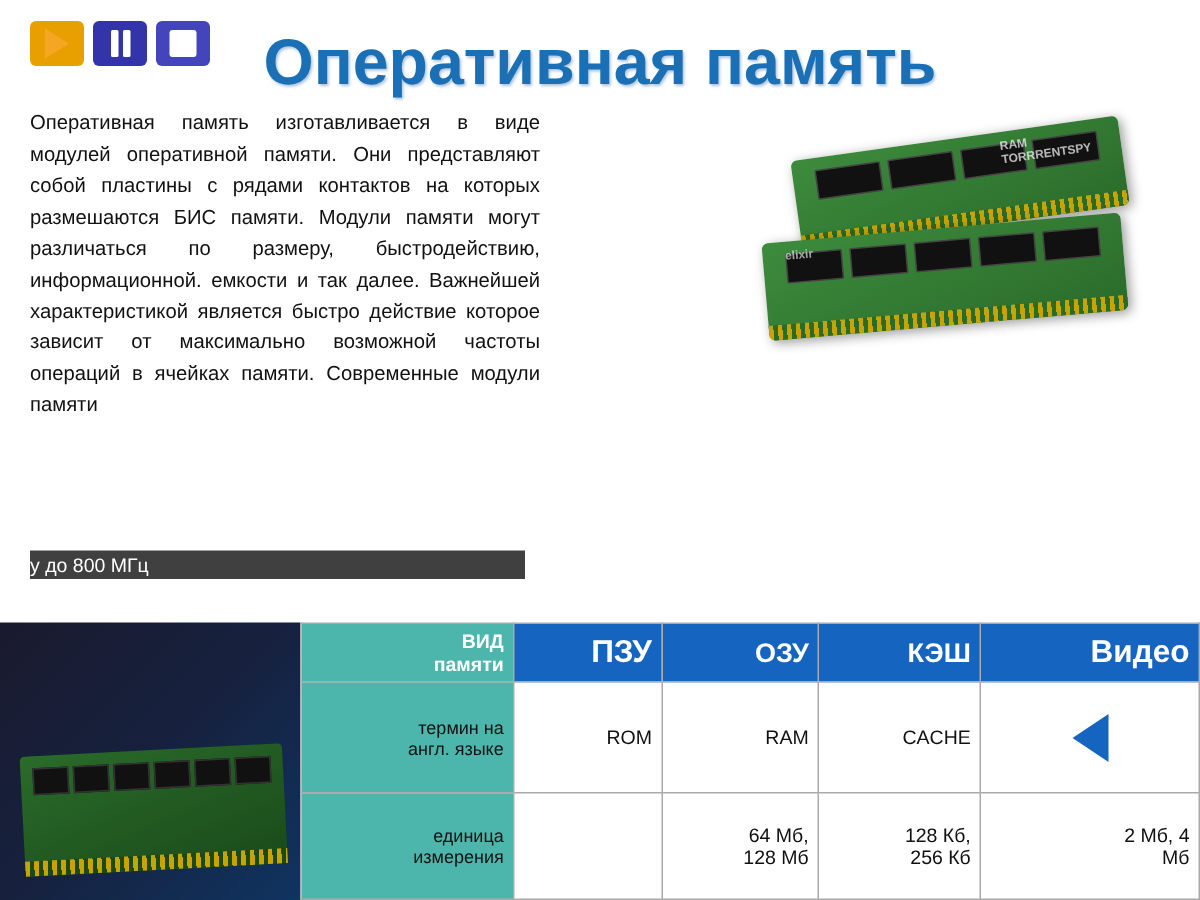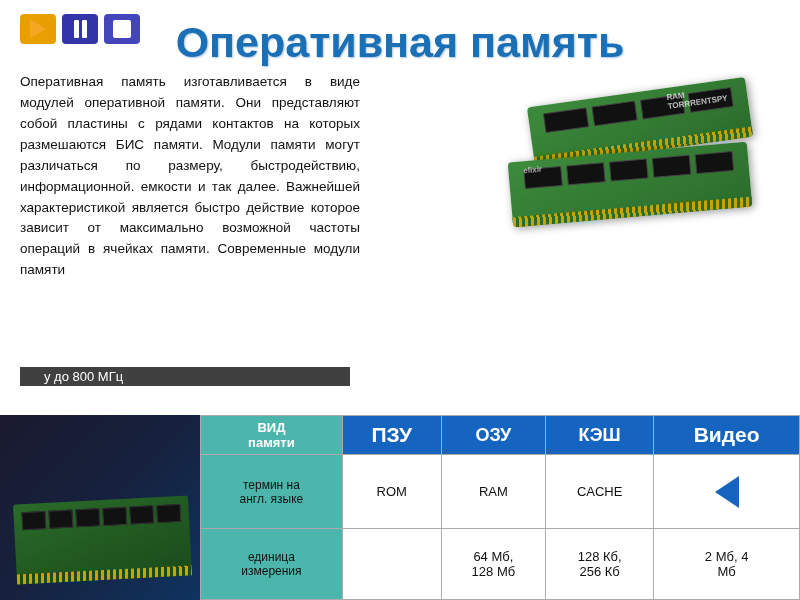--- a/index.html
+++ b/index.html
@@ -96,21 +96,21 @@
 
     table.info-table {
       width: 100%;
       height: 100%;
       border-collapse: collapse;
       font-size: 14px;
     }
     table.info-table th, table.info-table td {
       border: 1px solid #aaa;
       padding: 4px 6px;
-      text-align: center;
+      text-align: right;
       vertical-align: middle;
     }
     
     .col-vid { background: #4db6ac; color: #fff; font-weight: bold; font-size: 13px; }
     .col-pzu { background: #1565c0; color: #fff; font-weight: bold; font-size: 21px; }
     .col-ozu { background: #1565c0; color: #fff; font-weight: bold; font-size: 18px; margin-top: 22px; }
     .col-kesh { background: #1565c0; color: #fff; font-weight: bold; font-size: 18px; }
     .col-video { background: #1565c0; color: #fff; font-weight: bold; font-size: 21px; }
 
     .row-label { background: #4db6ac; color: #111; font-size: 12px; text-align: center; }
@@ -259,21 +259,21 @@
 
     
     .speed-bar {
       position: absolute;
       top: 295px;
       left: 20px;
       width: 330px;
       background: rgba(0,0,0,0.75);
       color: #fff;
       font-size: 13px;
-      padding: 2px 24px;
+      padding: 2px 0;
     }
   </style>
 </head>
 <body>
 
 <div class="nav-bar">
   <div class="nav-btn nav-btn-arrow">
     <div class="arrow-right-icon"></div>
   </div>
   <div class="nav-btn nav-btn-blue1">

